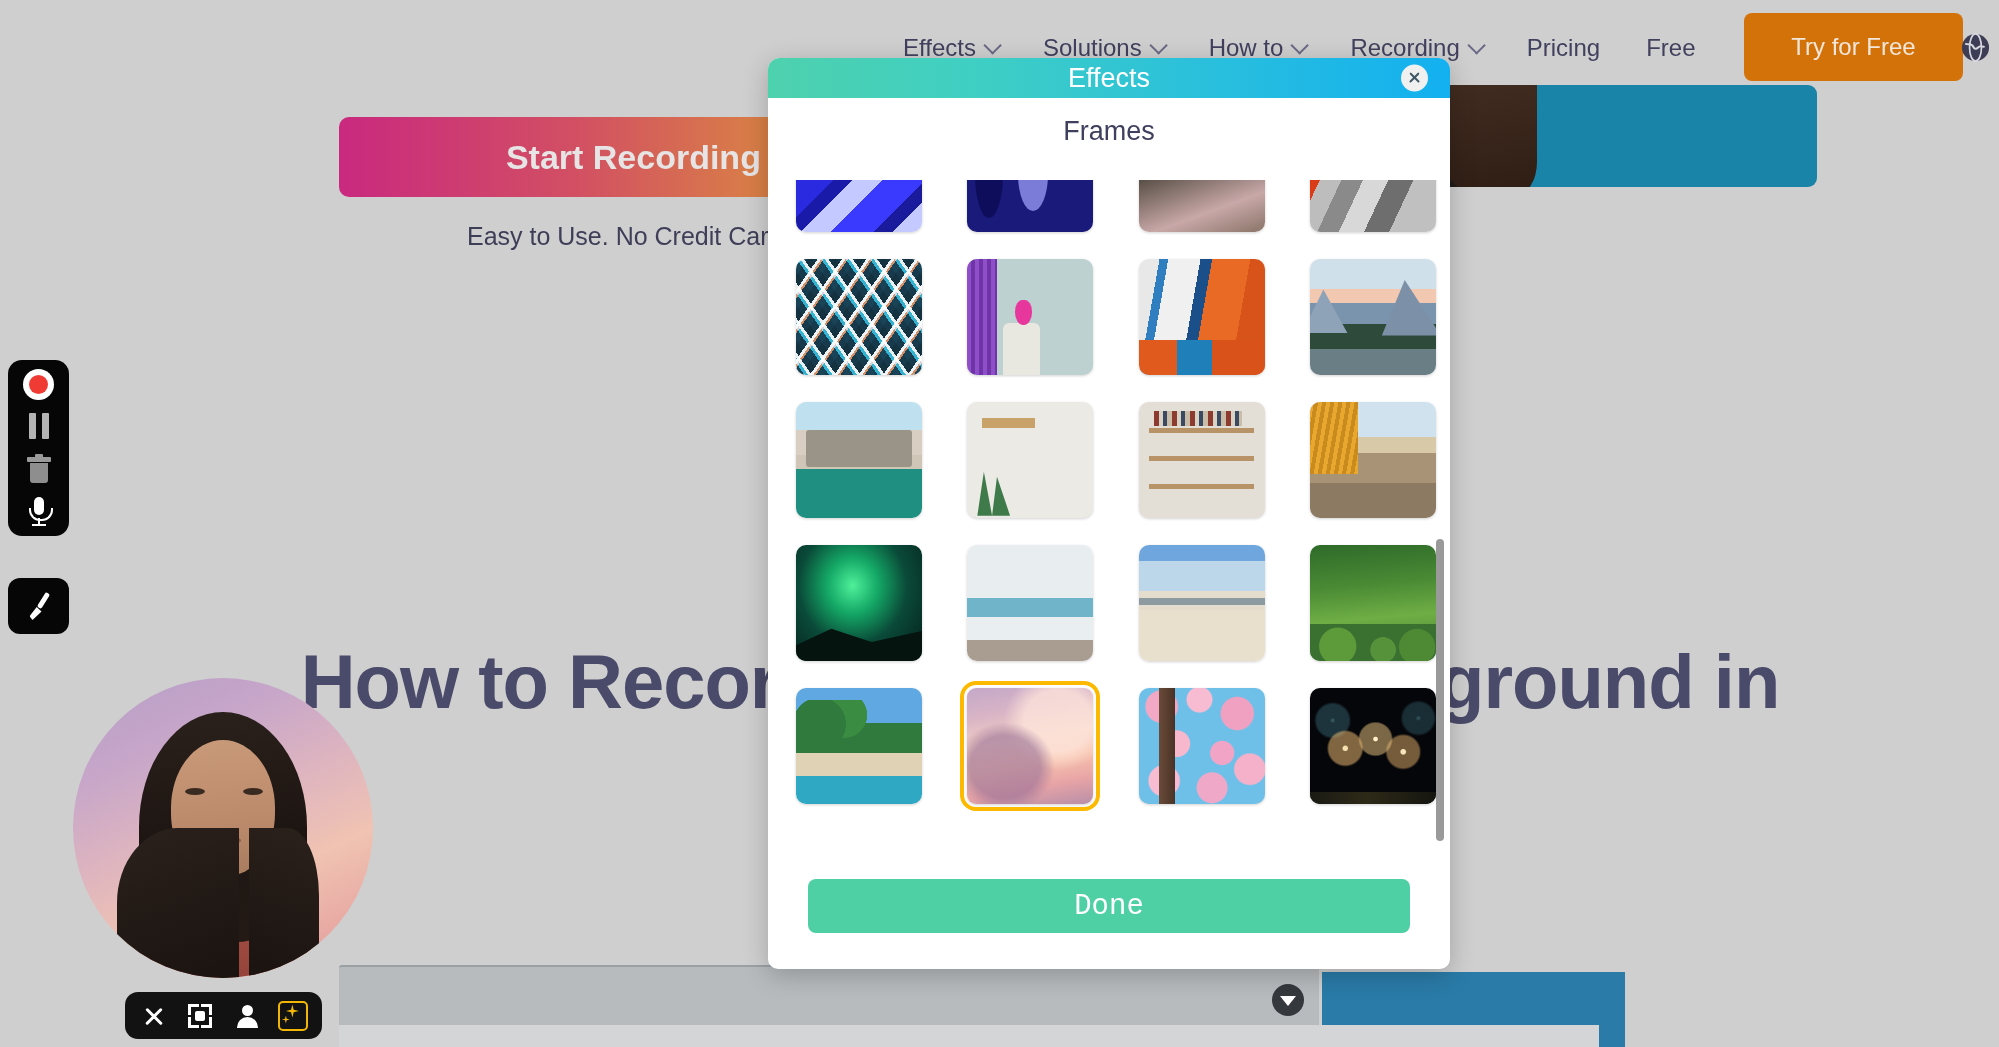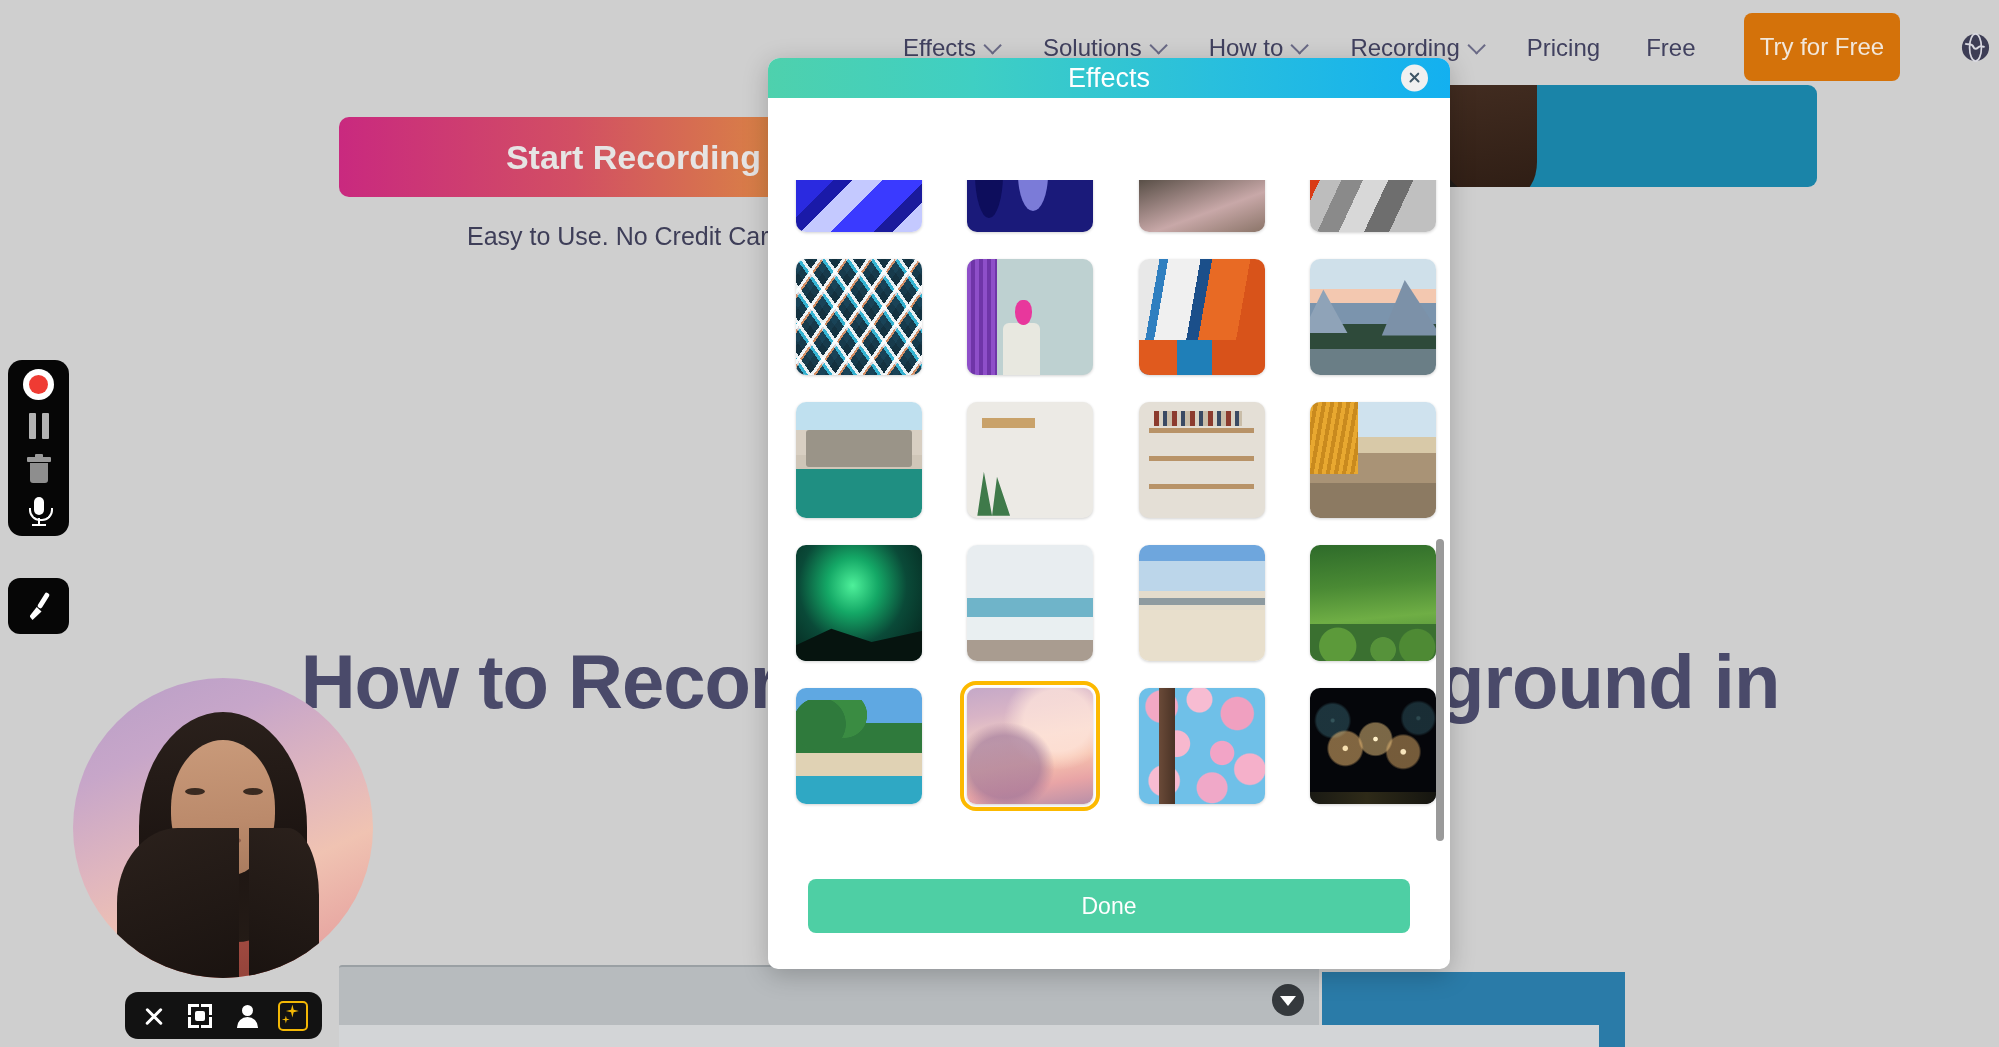--- a/index.html
+++ b/index.html
@@ -31,21 +31,21 @@
   .lm-cam:before{content:"";position:absolute;left:15px;top:7px;width:0;height:0;
     border-top:4px solid transparent;border-bottom:4px solid transparent;border-left:6px solid #fff;}
   .lm-hook{position:absolute;left:4px;top:2px;width:10px;height:34px;
     border-left:2px solid #777;border-bottom:2px solid #777;border-bottom-left-radius:8px;}
   #logo-text{font-size:43px;font-weight:700;color:#1d1d1d;letter-spacing:-.5px;}
 
   #navlinks{position:absolute;left:880px;top:0;height:95px;display:flex;align-items:center;gap:0;}
   .navitem{font-size:24px;color:#41415f;padding:0 23px;display:flex;align-items:center;gap:8px;cursor:pointer;}
   .chev{display:inline-block;width:11px;height:11px;border-right:2.3px solid #6a6a86;
     border-bottom:2.3px solid #6a6a86;transform:rotate(45deg) translateY(-3px);}
-  #tryfree{position:absolute;left:1744px;top:13px;width:156px;height:68px;border-radius:8px;
+  #tryfree{position:absolute;left:1744px;top:13px;width:219px;height:68px;border-radius:8px;
     background:#d4720a;color:#f2e7da;font-size:24px;display:flex;align-items:center;justify-content:center;cursor:pointer;}
   #globe{position:absolute;left:1960px;top:32px;width:31px;height:31px;}
 
   
   #heroimg{position:absolute;left:1320px;top:85px;width:497px;height:102px;border-radius:9px;
     background:#1a84a8;overflow:hidden;}
   #heroimg .person{position:absolute;left:0;top:-60px;width:190px;height:175px;
     background:linear-gradient(180deg,#e8bfa6 0%,#e3b79e 30%,#2a2520 55%,#1d1a17 100%);
     border-radius:0 0 40% 40%;}
   #heroimg .hair{position:absolute;left:112px;top:-55px;width:105px;height:165px;
@@ -161,21 +161,21 @@
   #grid{position:absolute;left:0;top:-64px;width:660px;display:grid;grid-template-columns:repeat(4,1fr);
     gap:27px 25px;padding:0 32px 0 28px;box-sizing:content-box;}
   .thumb{width:126px;height:116px;border-radius:10px;overflow:hidden;position:relative;cursor:pointer;
     box-shadow:0 1px 3px rgba(0,0,0,.18);}
   .thumb.sel{outline:4px solid #fcb900;outline-offset:3px;border-radius:9px;}
 
   #scrolltrack{position:absolute;right:6px;top:126px;width:8px;height:684px;}
   #scrollthumb{position:absolute;left:0;top:355px;width:8px;height:302px;background:#9a9a9a;border-radius:5px;cursor:pointer;}
 
   #done{position:absolute;left:40px;bottom:36px;width:602px;height:54px;border-radius:8px;background:#4ecfa4;
-    display:flex;align-items:center;justify-content:center;color:#fff;font-size:23px;cursor:pointer;}
+    display:flex;align-items:center;justify-content:center;color:#fff;font-size:29px;cursor:pointer;font-family:Liberation Mono, monospace;}
 
   
   .t-geo-blue{background:
     linear-gradient(135deg,#c4c9ff 0 18%,#2a2ae0 18% 42%,#1a1aa8 42% 50%,#c4c9ff 50% 62%,#3a3aff 62% 80%,#1a1a9c 80% 88%,#c4c9ff 88%);}
   .t-navy-abs{background:#1a1a7a;position:relative;}
   .t-navy-abs:before{content:"";position:absolute;left:6%;top:12%;width:22%;height:76%;border-radius:50%;background:#0d0d5c;}
   .t-navy-abs:after{content:"";position:absolute;left:40%;top:18%;width:24%;height:64%;border-radius:50%;background:#7b7bd8;}
   .t-room1{background:linear-gradient(160deg,#3a3430 0%,#5a5048 40%,#c8a8a8 75%,#8a7468 100%);}
   .t-red-metal{background:linear-gradient(115deg,#d93c16 0 22%,#bdbdbd 22% 34%,#8a8a8a 34% 46%,#d8d8d8 46% 60%,#6e6e6e 60% 74%,#c0c0c0 74%);}
   .t-tri-glass{background:
@@ -388,20 +388,21 @@
 
 <div id="modal">
   <div id="modal-header">
     <div id="modal-title">Effects</div>
     <div id="modal-close">
       <span></span>
     </div>
   </div>
 
   <div id="tabs">
+    <div class="tab">Frames</div>
   </div>
 
   <div id="grid-wrap">
     <div id="grid">
         <div class="thumb t-geo-blue"></div>
         <div class="thumb t-navy-abs"></div>
         <div class="thumb t-room1"></div>
         <div class="thumb t-red-metal"></div>
         <div class="thumb t-tri-glass"></div>
         <div class="thumb t-vase">

